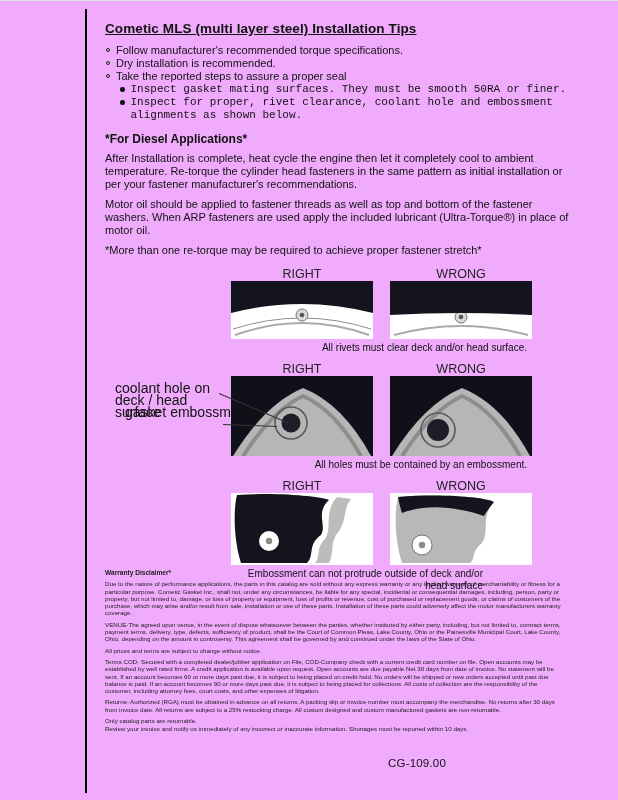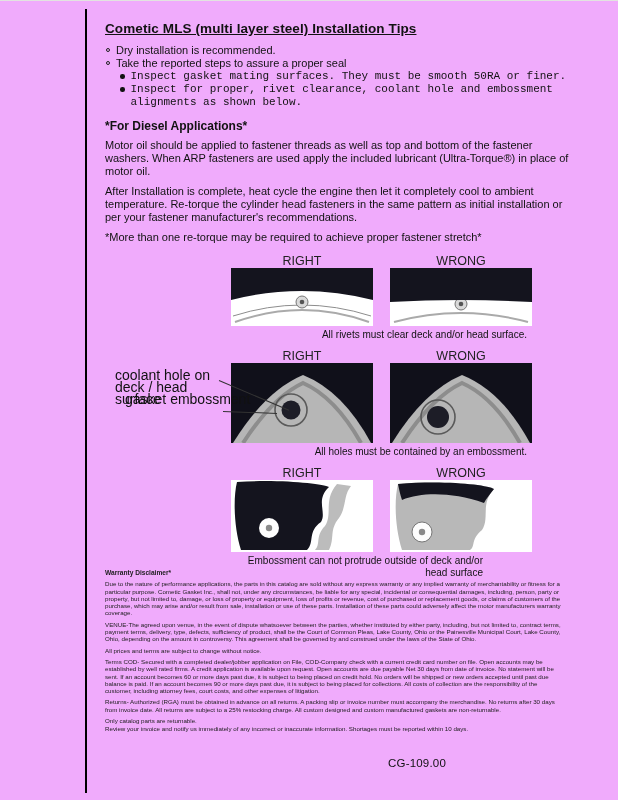--- a/index.html
+++ b/index.html
@@ -47,38 +47,42 @@
 <body>
 
 <div class="page">
   <div class="left-rule"></div>
 
   <div class="content">
     <div class="title">Cometic MLS (multi layer steel) Installation Tips</div>
 
     <div class="bullet">
       <span class="marker-o"></span>
+      <span>Follow manufacturer's recommended torque specifications.</span>
+    </div>
+    <div class="bullet">
+      <span class="marker-o"></span>
       <span>Dry installation is recommended.</span>
     </div>
     <div class="bullet">
       <span class="marker-o"></span>
       <span>Take the reported steps to assure a proper seal</span>
     </div>
     <div class="bullet sub">
       <span class="marker-f"></span>
       <span>Inspect gasket mating surfaces.  They must be smooth 50RA or finer.</span>
     </div>
     <div class="bullet sub">
       <span class="marker-f"></span>
       <span>Inspect for proper, rivet clearance, coolant hole and embossment alignments as shown below.</span>
     </div>
 
     <div class="diesel-h">*For Diesel Applications*</div>
+    <div class="para">After Installation is complete, heat cycle the engine then let it completely cool to ambient temperature. Re-torque the cylinder head fasteners in the same pattern as initial installation or per your fastener manufacturer's recommendations.</div>
     <div class="para">Motor oil should be applied to fastener threads as well as top and bottom of the fastener washers. When ARP fasteners are used apply the included lubricant (Ultra-Torque®) in place of motor oil.</div>
-    <div class="para">After Installation is complete, heat cycle the engine then let it completely cool to ambient temperature. Re-torque the cylinder head fasteners in the same pattern as initial installation or per your fastener manufacturer's recommendations.</div>
     <div class="note">*More than one re-torque may be required to achieve proper fastener stretch*</div>
 
     <div class="diagram-wrap">
 
       <div class="dg-row">
         <div class="dg-pair">
           <div class="dg-col">
             <div class="dg-label">RIGHT</div>
             <svg class="dg-img" width="142" height="58" viewBox="0 0 142 58">
               <rect width="142" height="58" fill="#ffffff"></rect>

